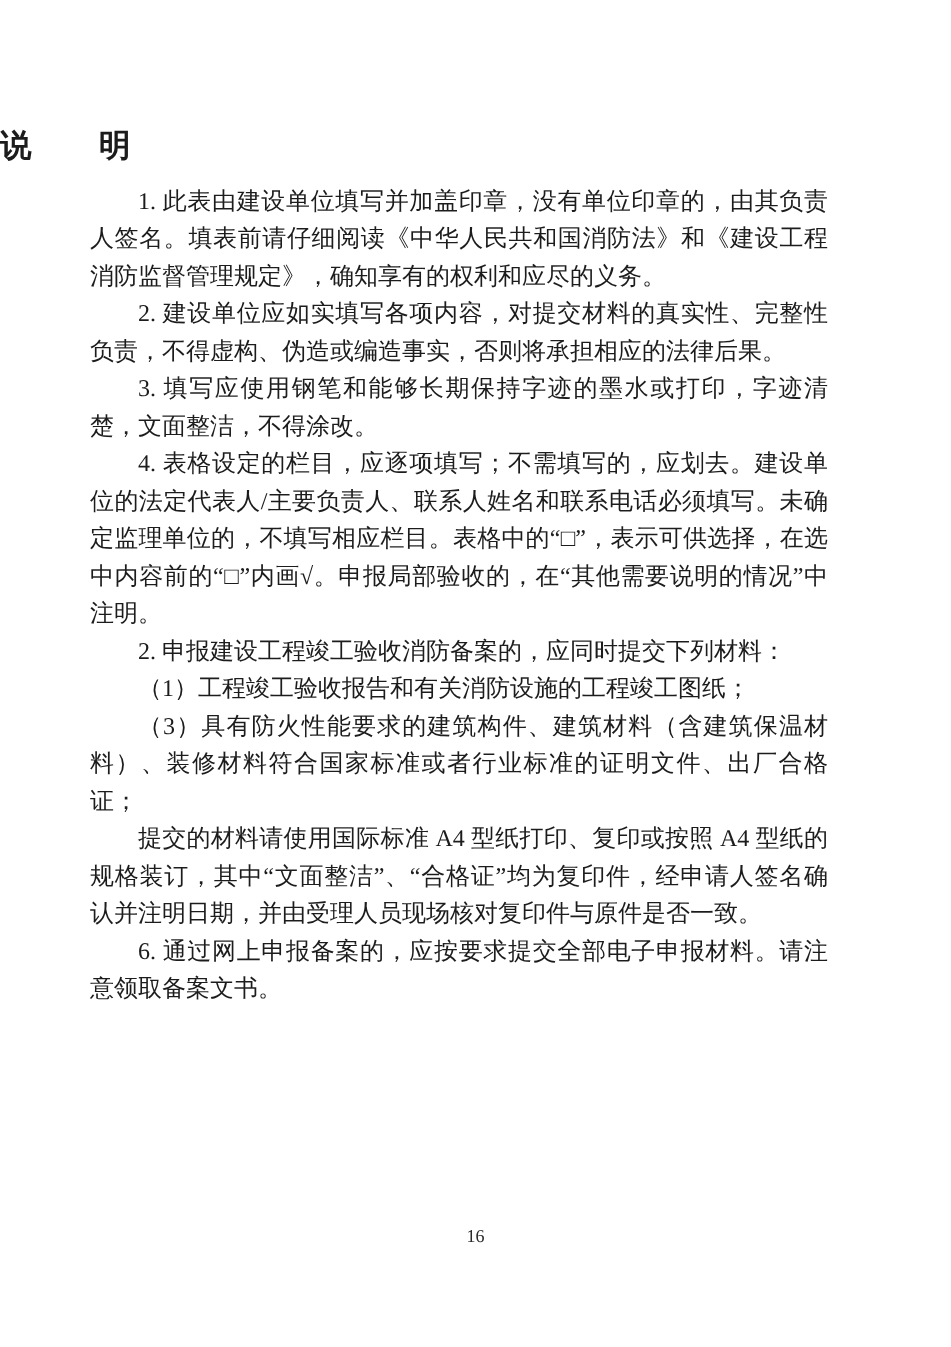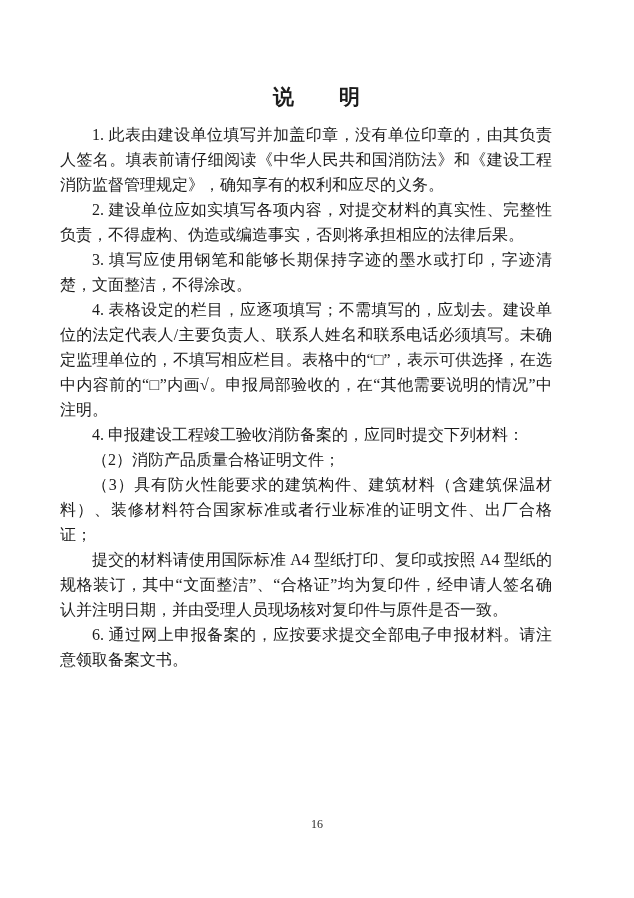--- a/index.html
+++ b/index.html
@@ -13,21 +13,21 @@
     height: 898px;
     background: #ffffff;
     box-sizing: border-box;
     padding-top: 84px;
     overflow: hidden;
     font-family: "Liberation Serif", "DejaVu Serif", serif;
     color: #1c1c1c;
   }
   .title {
     margin: 0 0 12px 0;
-    text-align: center;
+    text-align: left;
     font-size: 21px;
     line-height: 26px;
     font-weight: bold;
     letter-spacing: 1px;
   }
   .content {
     margin-left: 60px;
     width: 492px;
     font-size: 16px;
     line-height: 25px;
@@ -51,20 +51,20 @@
 </head>
 <body>
 
 <div class="page">
   <h1 class="title">说　　明</h1>
   <div class="content">
     <p>1. 此表由建设单位填写并加盖印章，没有单位印章的，由其负责人签名。填表前请仔细阅读《中华人民共和国消防法》和《建设工程消防监督管理规定》，确知享有的权利和应尽的义务。</p>
     <p>2. 建设单位应如实填写各项内容，对提交材料的真实性、完整性负责，不得虚构、伪造或编造事实，否则将承担相应的法律后果。</p>
     <p>3. 填写应使用钢笔和能够长期保持字迹的墨水或打印，字迹清楚，文面整洁，不得涂改。</p>
     <p>4. 表格设定的栏目，应逐项填写；不需填写的，应划去。建设单位的法定代表人/主要负责人、联系人姓名和联系电话必须填写。未确定监理单位的，不填写相应栏目。表格中的“□”，表示可供选择，在选中内容前的“□”内画√。申报局部验收的，在“其他需要说明的情况”中注明。</p>
-    <p>4. 申报建设工程竣工验收消防备案的，应同时提交下列材料：</p>
-    <p>（2）消防产品质量合格证明文件；</p>
+    <p>2. 申报建设工程竣工验收消防备案的，应同时提交下列材料：</p>
+    <p>（1）工程竣工验收报告和有关消防设施的工程竣工图纸；</p>
     <p>（3）具有防火性能要求的建筑构件、建筑材料（含建筑保温材料）、装修材料符合国家标准或者行业标准的证明文件、出厂合格证；</p>
     <p>提交的材料请使用国际标准 A4 型纸打印、复印或按照 A4 型纸的规格装订，其中“文面整洁”、“合格证”均为复印件，经申请人签名确认并注明日期，并由受理人员现场核对复印件与原件是否一致。</p>
     <p>6. 通过网上申报备案的，应按要求提交全部电子申报材料。请注意领取备案文书。</p>
   </div>
   <div class="pageno">16</div>
 </div>
 
 </body></html>

